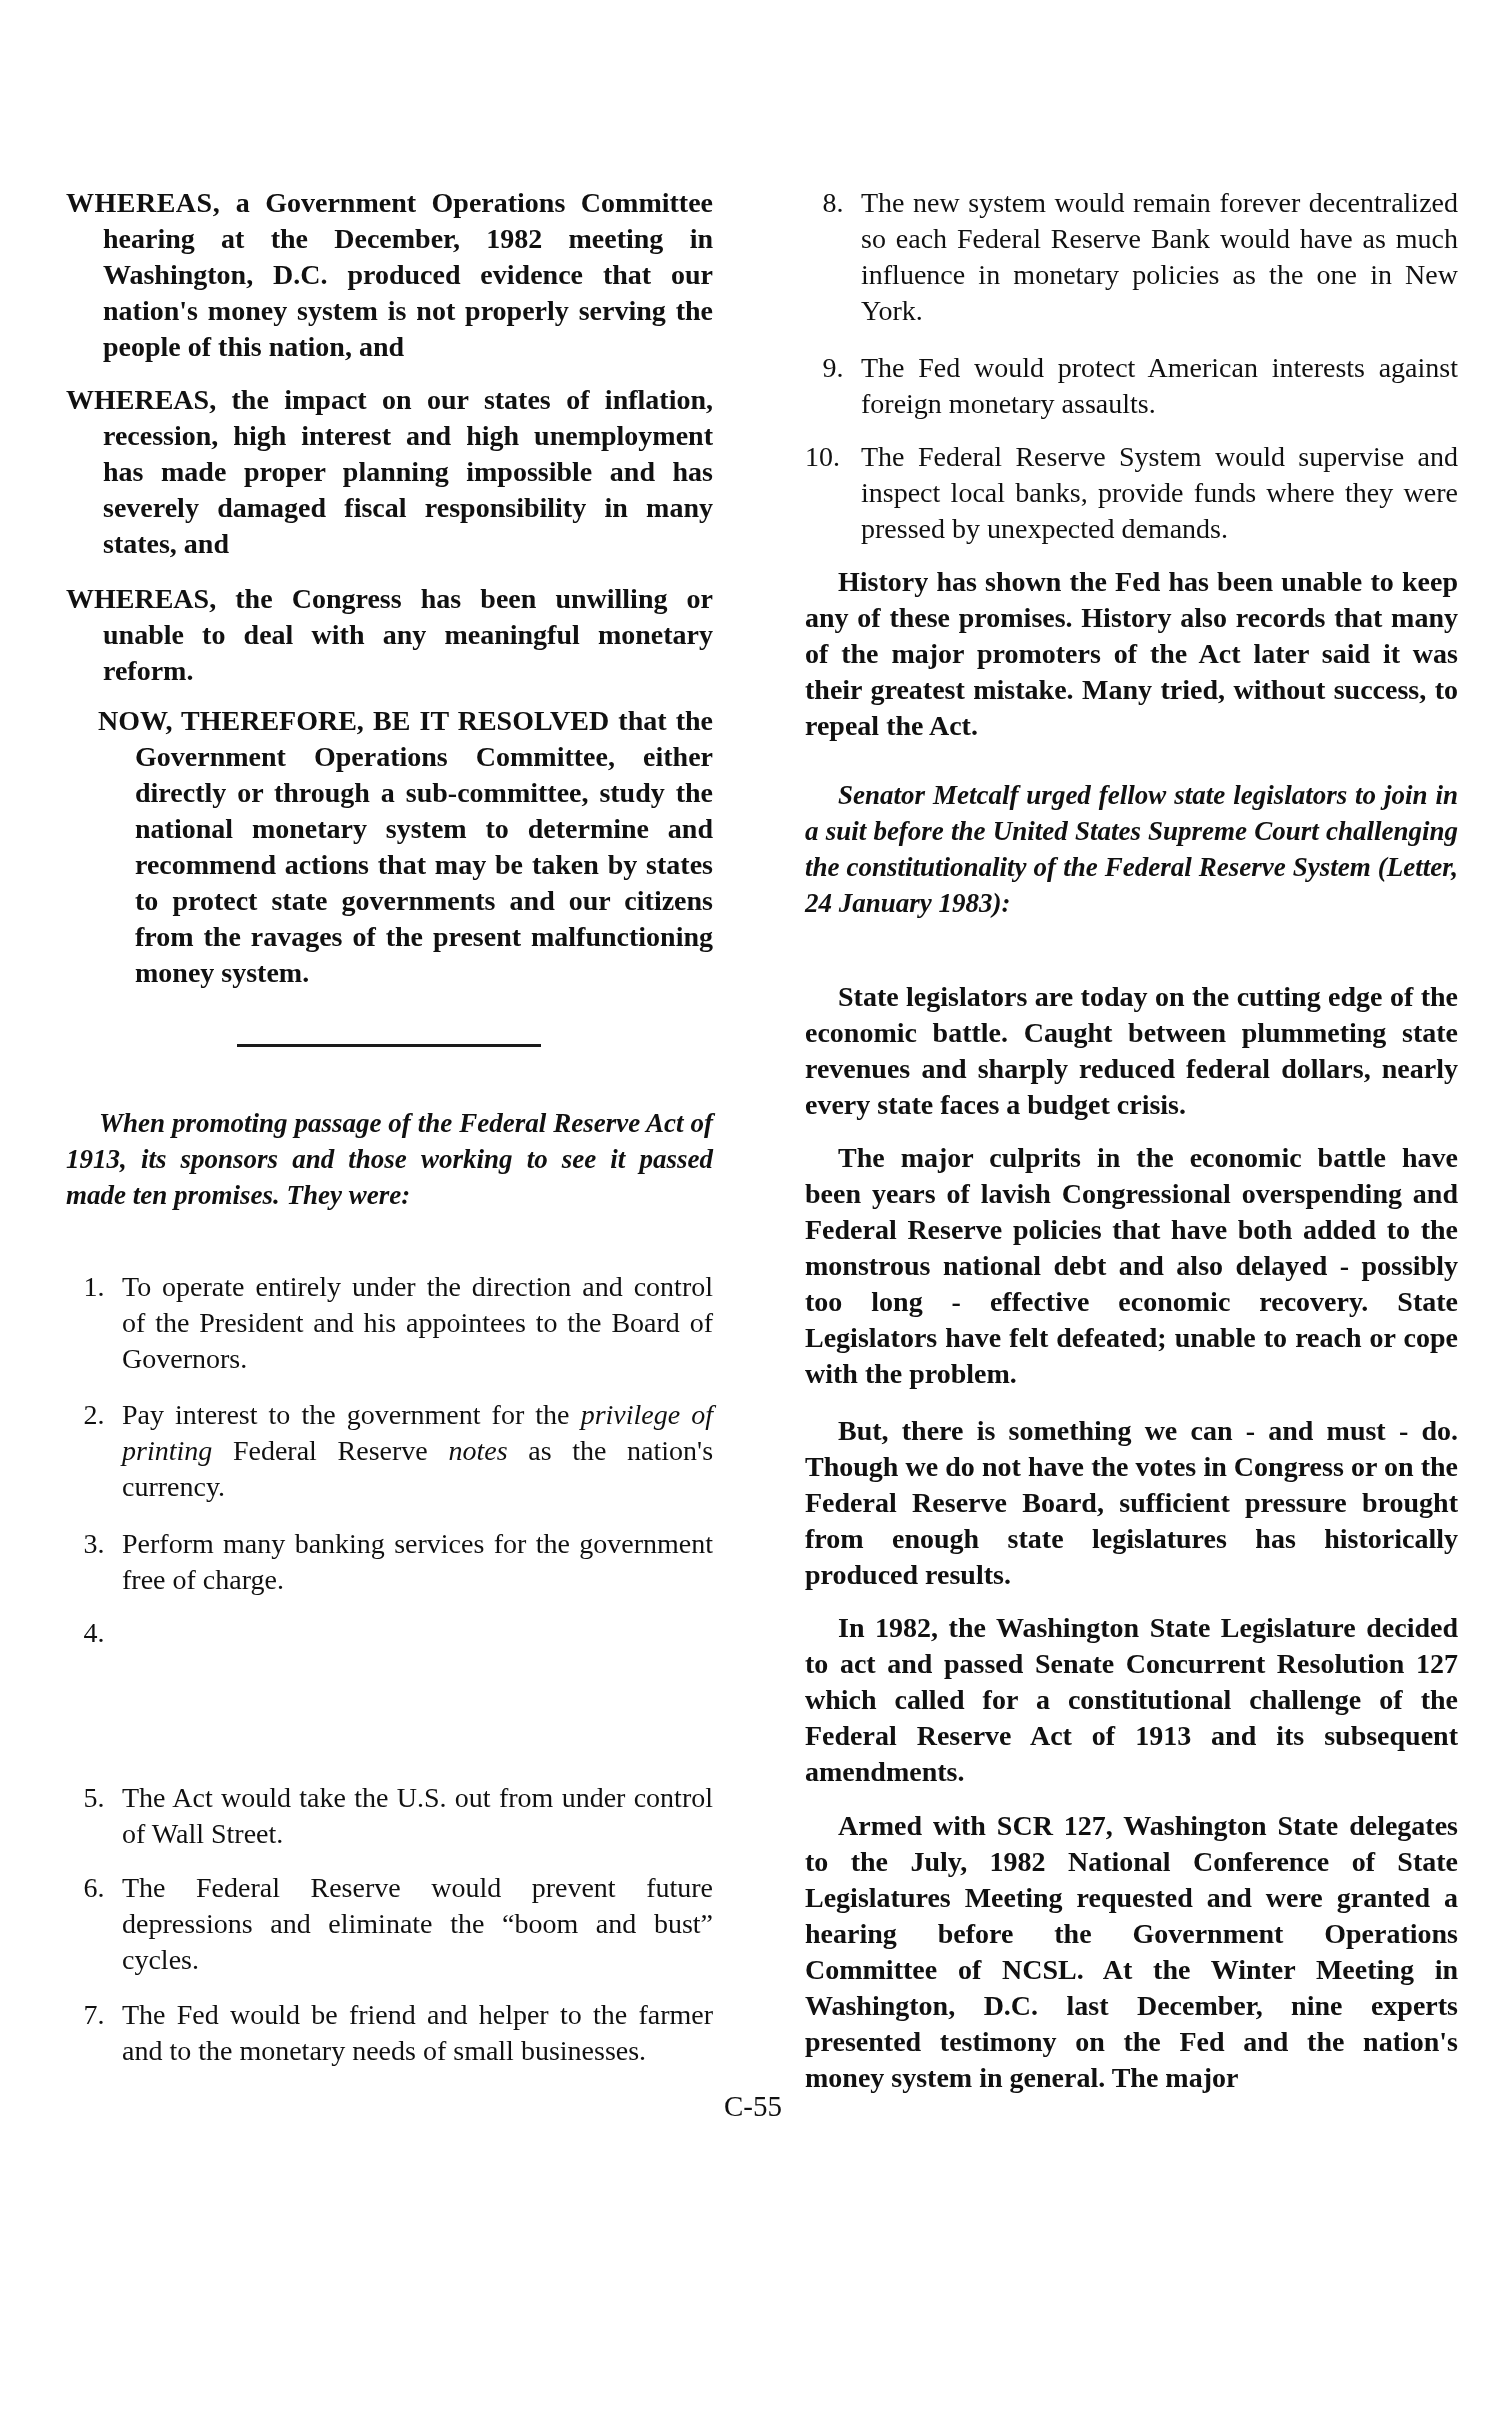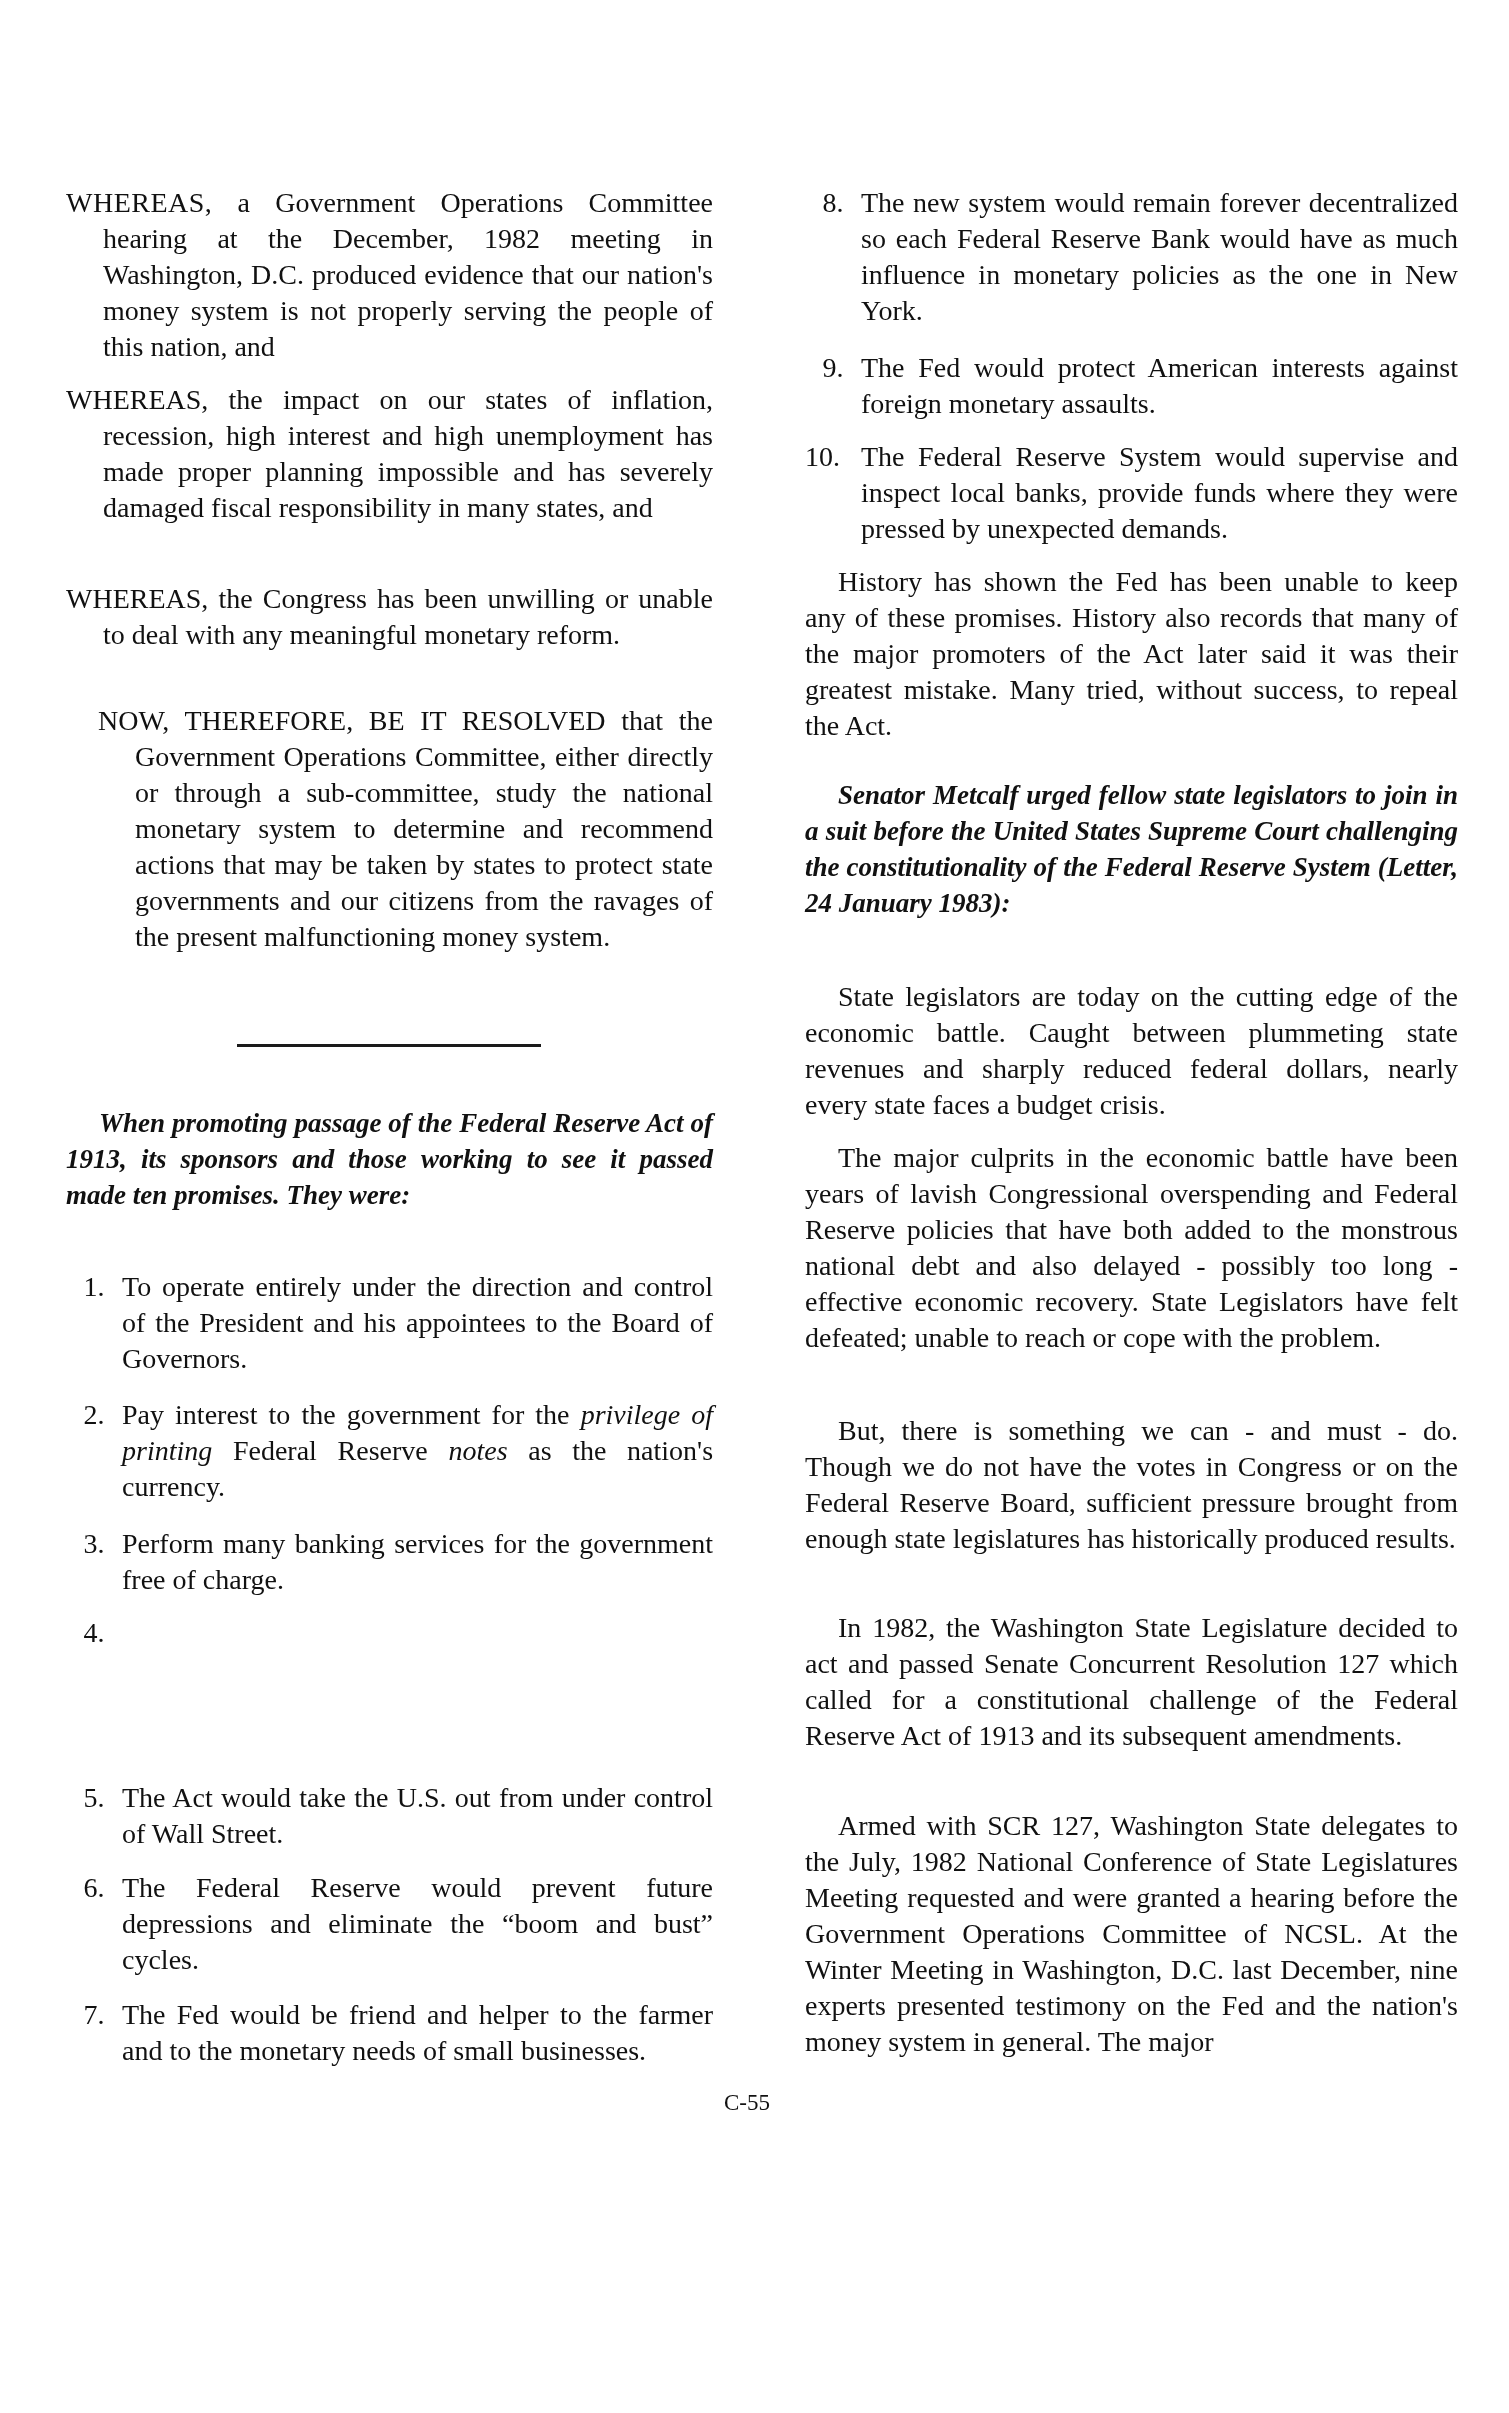--- a/index.html
+++ b/index.html
@@ -1,31 +1,31 @@
 <!DOCTYPE html>
 <html><head>
 <meta charset="utf-8">
 <style>
   html, body { margin: 0; padding: 0; background: #ffffff; }
   body { width: 1509px; height: 2414px; position: relative; overflow: hidden;
          font-family: "Liberation Serif", "DejaVu Serif", serif; color: #111111; }
   .col { position: absolute; top: 0; }
   .left { left: 66px; width: 647px; }
   .right { left: 805px; width: 653px; }
-  .block { position: absolute; left: 0; right: 0; font-size: 28px; line-height: 36px; text-align: justify; }
+  .block { position: absolute; left: 0; right: 0; font-size: 28px; line-height: 36px; text-align: justify; font-weight: bold; }
   .hang { padding-left: 37px; text-indent: -37px; }
   .hang-lead { letter-spacing: 0.5px; }
   .para { text-indent: 33px; }
   .bold { font-weight: bold; font-style: italic; }
   .item { position: absolute; left: 0; right: 0; font-size: 28px; line-height: 36px; text-align: justify; padding-left: 56px; }
   .item .num { position: absolute; left: 17.4px; top: 0; width: 39px; }
   .item.wide .num { left: 0px; }
   .item em { font-style: italic; }
   .rule { position: absolute; left: 237px; width: 304px; top: 1044px; height: 2.9px; background: #1a1a1a; }
-  .pagenum { position: absolute; left: 724px; top: 2090px; font-size: 23px; font-weight: normal; }
+  .pagenum { position: absolute; left: 724px; top: 2090px; font-size: 29px; font-weight: normal; }
 </style>
 </head>
 <body>
 
 <div class="col left">
 
   <div class="block hang" style="top:185px;">
     <span class="hang-lead">WHEREAS,</span>
     <span>a Government Operations Committee hearing at the December, 1982 meeting in Washington, D.C. produced evidence that our nation's money system is not properly serving the people of this nation, and</span>
   </div>

